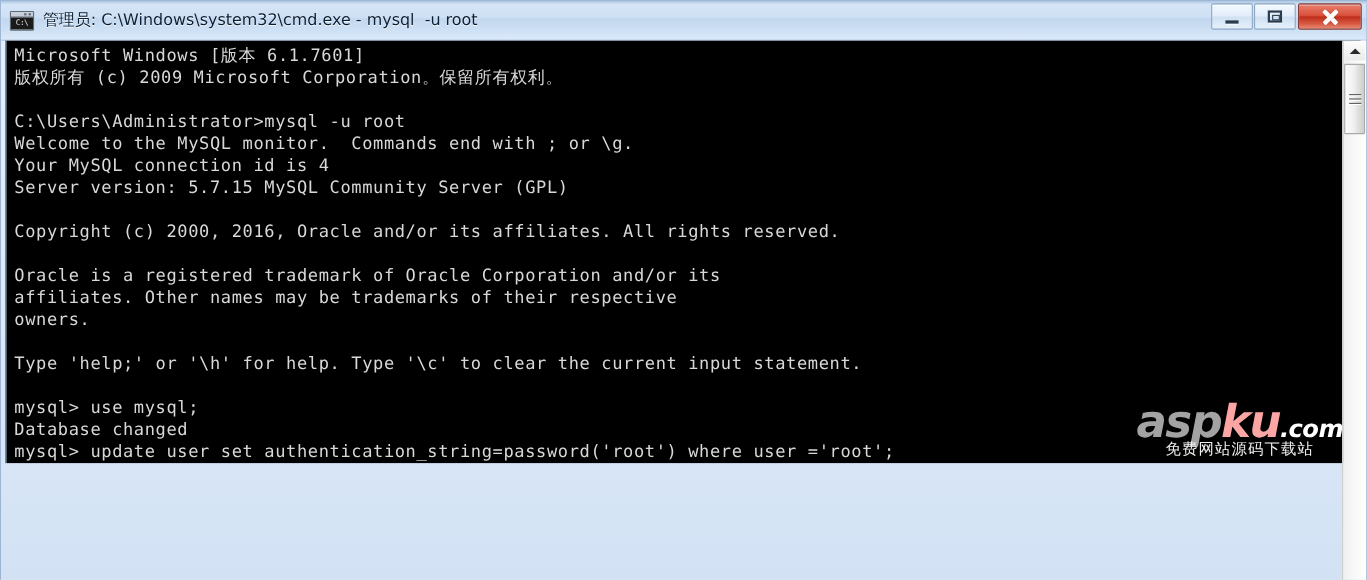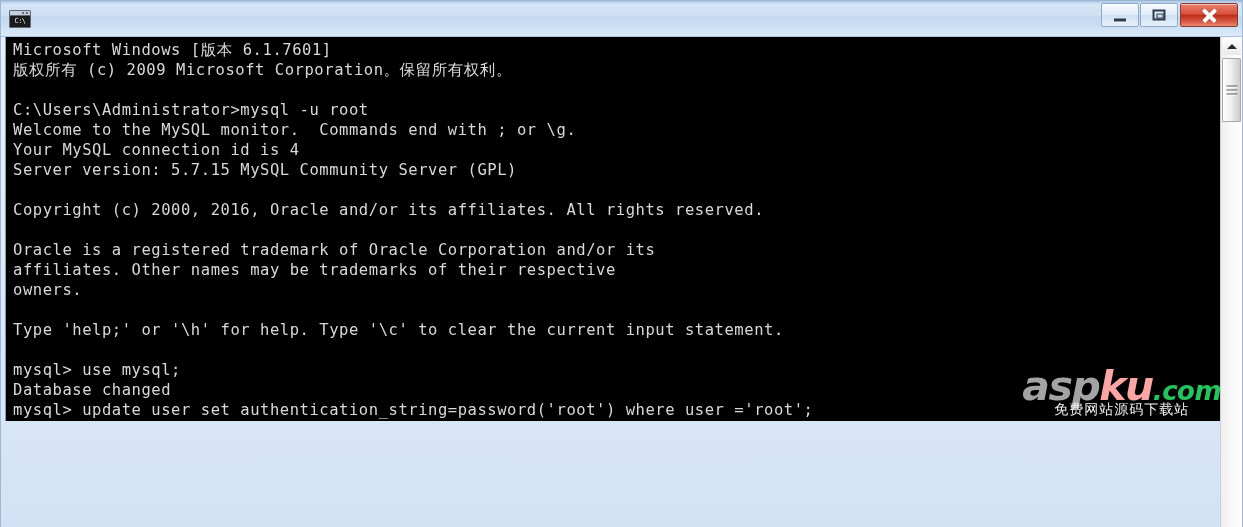--- a/index.html
+++ b/index.html
@@ -286,22 +286,22 @@
     font-weight: bold;
     font-style: italic;
     font-size: 41px;
     line-height: 40px;
     letter-spacing: -1.5px;
     white-space: nowrap;
   }
   #wm-asp { color: #a3a3a3; }
   #wm-ku  { color: #fca5a5; }
   #wm-com {
-    color: #22c55e;
-    font-size: 26px;
+    color: #ffffff;
+    font-size: 22px;
     letter-spacing: -0.5px;
   }
   #wm-sub {
     color: #f0f0f0;
     font-family: "DejaVu Sans", sans-serif;
     font-size: 14px;
     line-height: 16px;
     letter-spacing: 1px;
     margin-top: -10px;
     white-space: nowrap;
@@ -316,20 +316,21 @@
   <div id="titlebar">
     <div class="topglow"></div>
 
     <div id="app-icon">
       <div class="bar"></div>
       <div class="dot1"></div>
       <div class="dot2"></div>
       <div class="scr">C:\</div>
     </div>
 
+    <div id="title-text">管理员: C:\Windows\system32\cmd.exe - mysql  -u root</div>
 
     <div id="winbtns">
       <div class="winbtn" id="btn-min">
         <span class="glyph glyph-min"></span>
       </div>
       <div class="winbtn" id="btn-max">
         <span class="glyph glyph-max"></span>
       </div>
       <div class="winbtn" id="btn-close">
         <span class="glyph glyph-close"></span>

